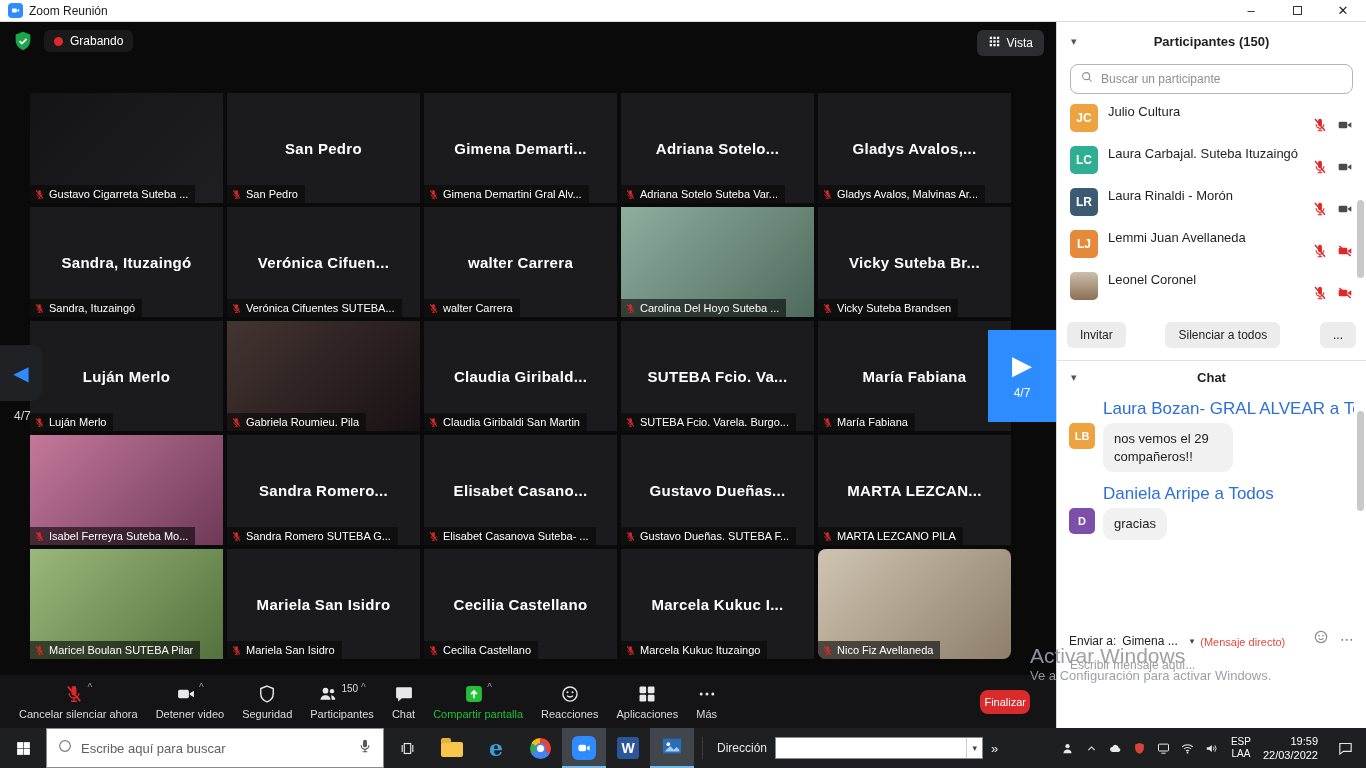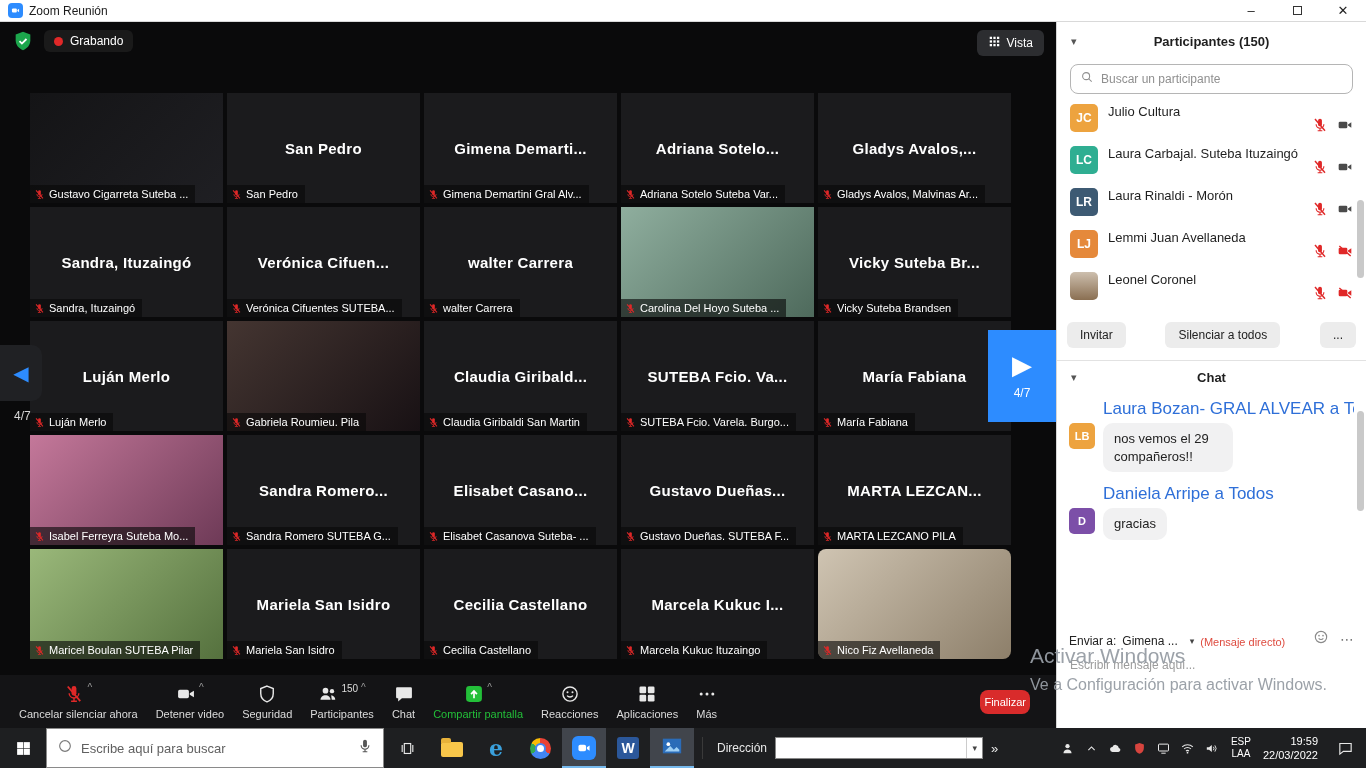--- a/index.html
+++ b/index.html
@@ -91,21 +91,21 @@
   .send-right{margin-left:auto;display:flex;gap:11px;color:#777;align-items:center;}
   .send-right svg{width:16px;height:16px;}
   .send-right .dots3{font-size:14px;color:#777;}
   .msg-input{border:none;outline:none;font-size:12px;color:#333;padding:6px 13px;margin-bottom:50px;background:transparent;flex:0 0 auto;}
   .msg-input::placeholder{color:#9c9c9c;}
   .scroll-thumb{position:absolute;right:2px;width:7px;border-radius:4px;background:#c9c9c9;z-index:9;}
 
   
   .watermark{position:absolute;left:1030px;top:644px;z-index:40;color:rgba(150,156,163,0.95);pointer-events:none;}
   .watermark .l1{font-size:21px;}
-  .watermark .l2{font-size:16px;margin-top:8px;}
+  .watermark .l2{font-size:13px;margin-top:0;}
 
   
   .taskbar{position:absolute;left:0;top:728px;width:100%;height:40px;background:#1e1f21;display:flex;align-items:center;z-index:50;}
   .tk-btn{width:46px;height:40px;display:flex;align-items:center;justify-content:center;flex:0 0 auto;}
   .tk-btn svg{width:17px;height:17px;}
   .tk-search{width:338px;height:40px;background:#fff;border:1px solid #8a8a8a;display:flex;align-items:center;gap:8px;padding:0 10px;flex:0 0 auto;}
   .tk-search svg{width:16px;height:16px;flex:0 0 auto;}
   .tk-search input{border:none;outline:none;flex:1;font-size:13px;color:#444;min-width:0;}
   .tk-search input::placeholder{color:#606060;}
   .tk-apps{display:flex;height:40px;}

